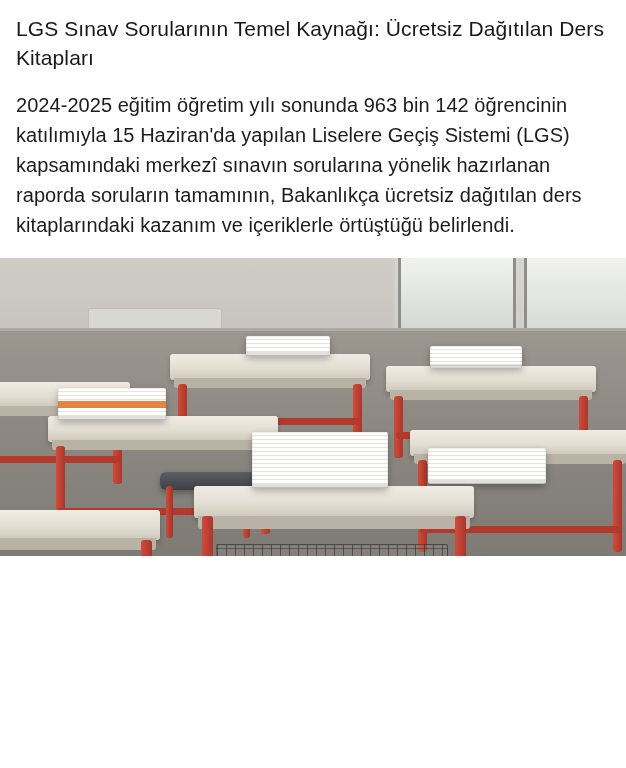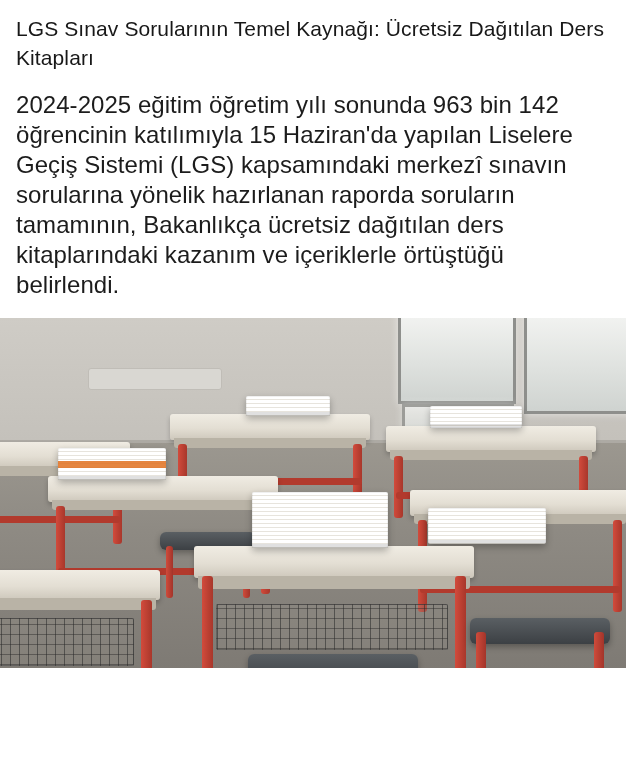--- a/index.html
+++ b/index.html
@@ -10,40 +10,40 @@
   }
   body {
     width: 626px;
     height: 768px;
     overflow: hidden;
     font-family: "Liberation Sans", sans-serif;
     color: #1a1a1a;
   }
   .article {
     width: 626px;
-    height: 668px;
+    height: 556px;
     position: relative;
     background: #ffffff;
     display: flex;
     flex-direction: column;
   }
   .text-block {
     padding: 14px 16px 0 16px;
     box-sizing: border-box;
   }
   .headline {
     font-size: 21px;
     line-height: 29px;
     font-weight: 400;
     color: #181818;
     margin: 0 0 18px 0;
     letter-spacing: 0.1px;
   }
   .body-copy {
-    font-size: 24px;
+    font-size: 20px;
     line-height: 30px;
     font-weight: 400;
     color: #1c1c1c;
     margin: 0 0 12px 0;
     letter-spacing: 0.05px;
   }
   
   .photo {
     position: relative;
     width: 626px;

